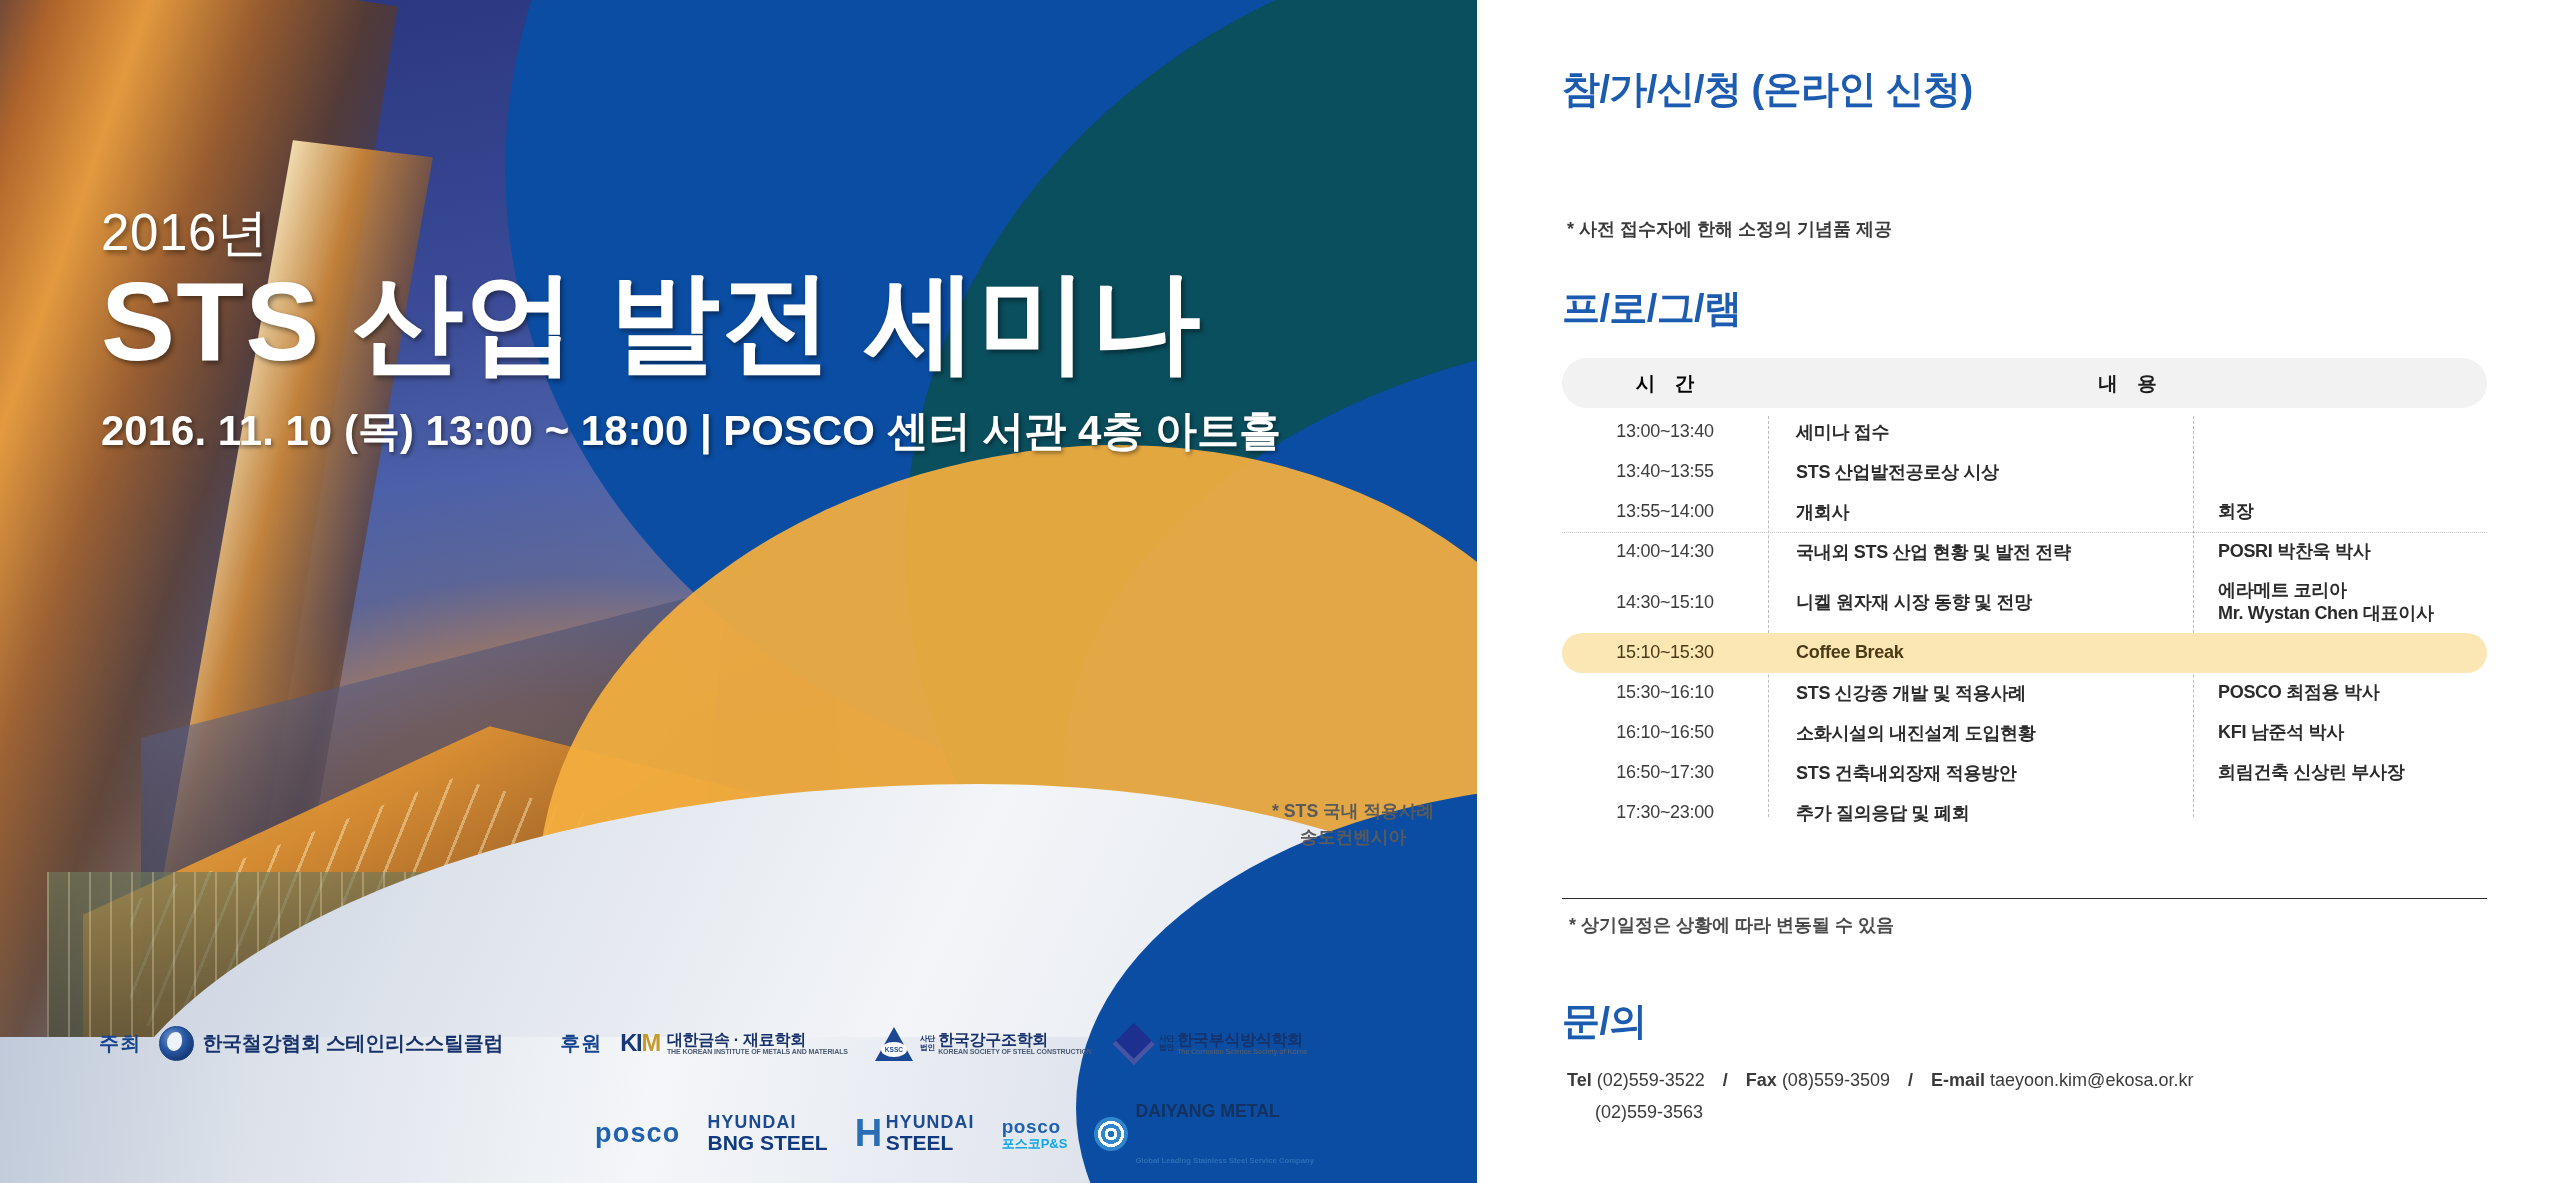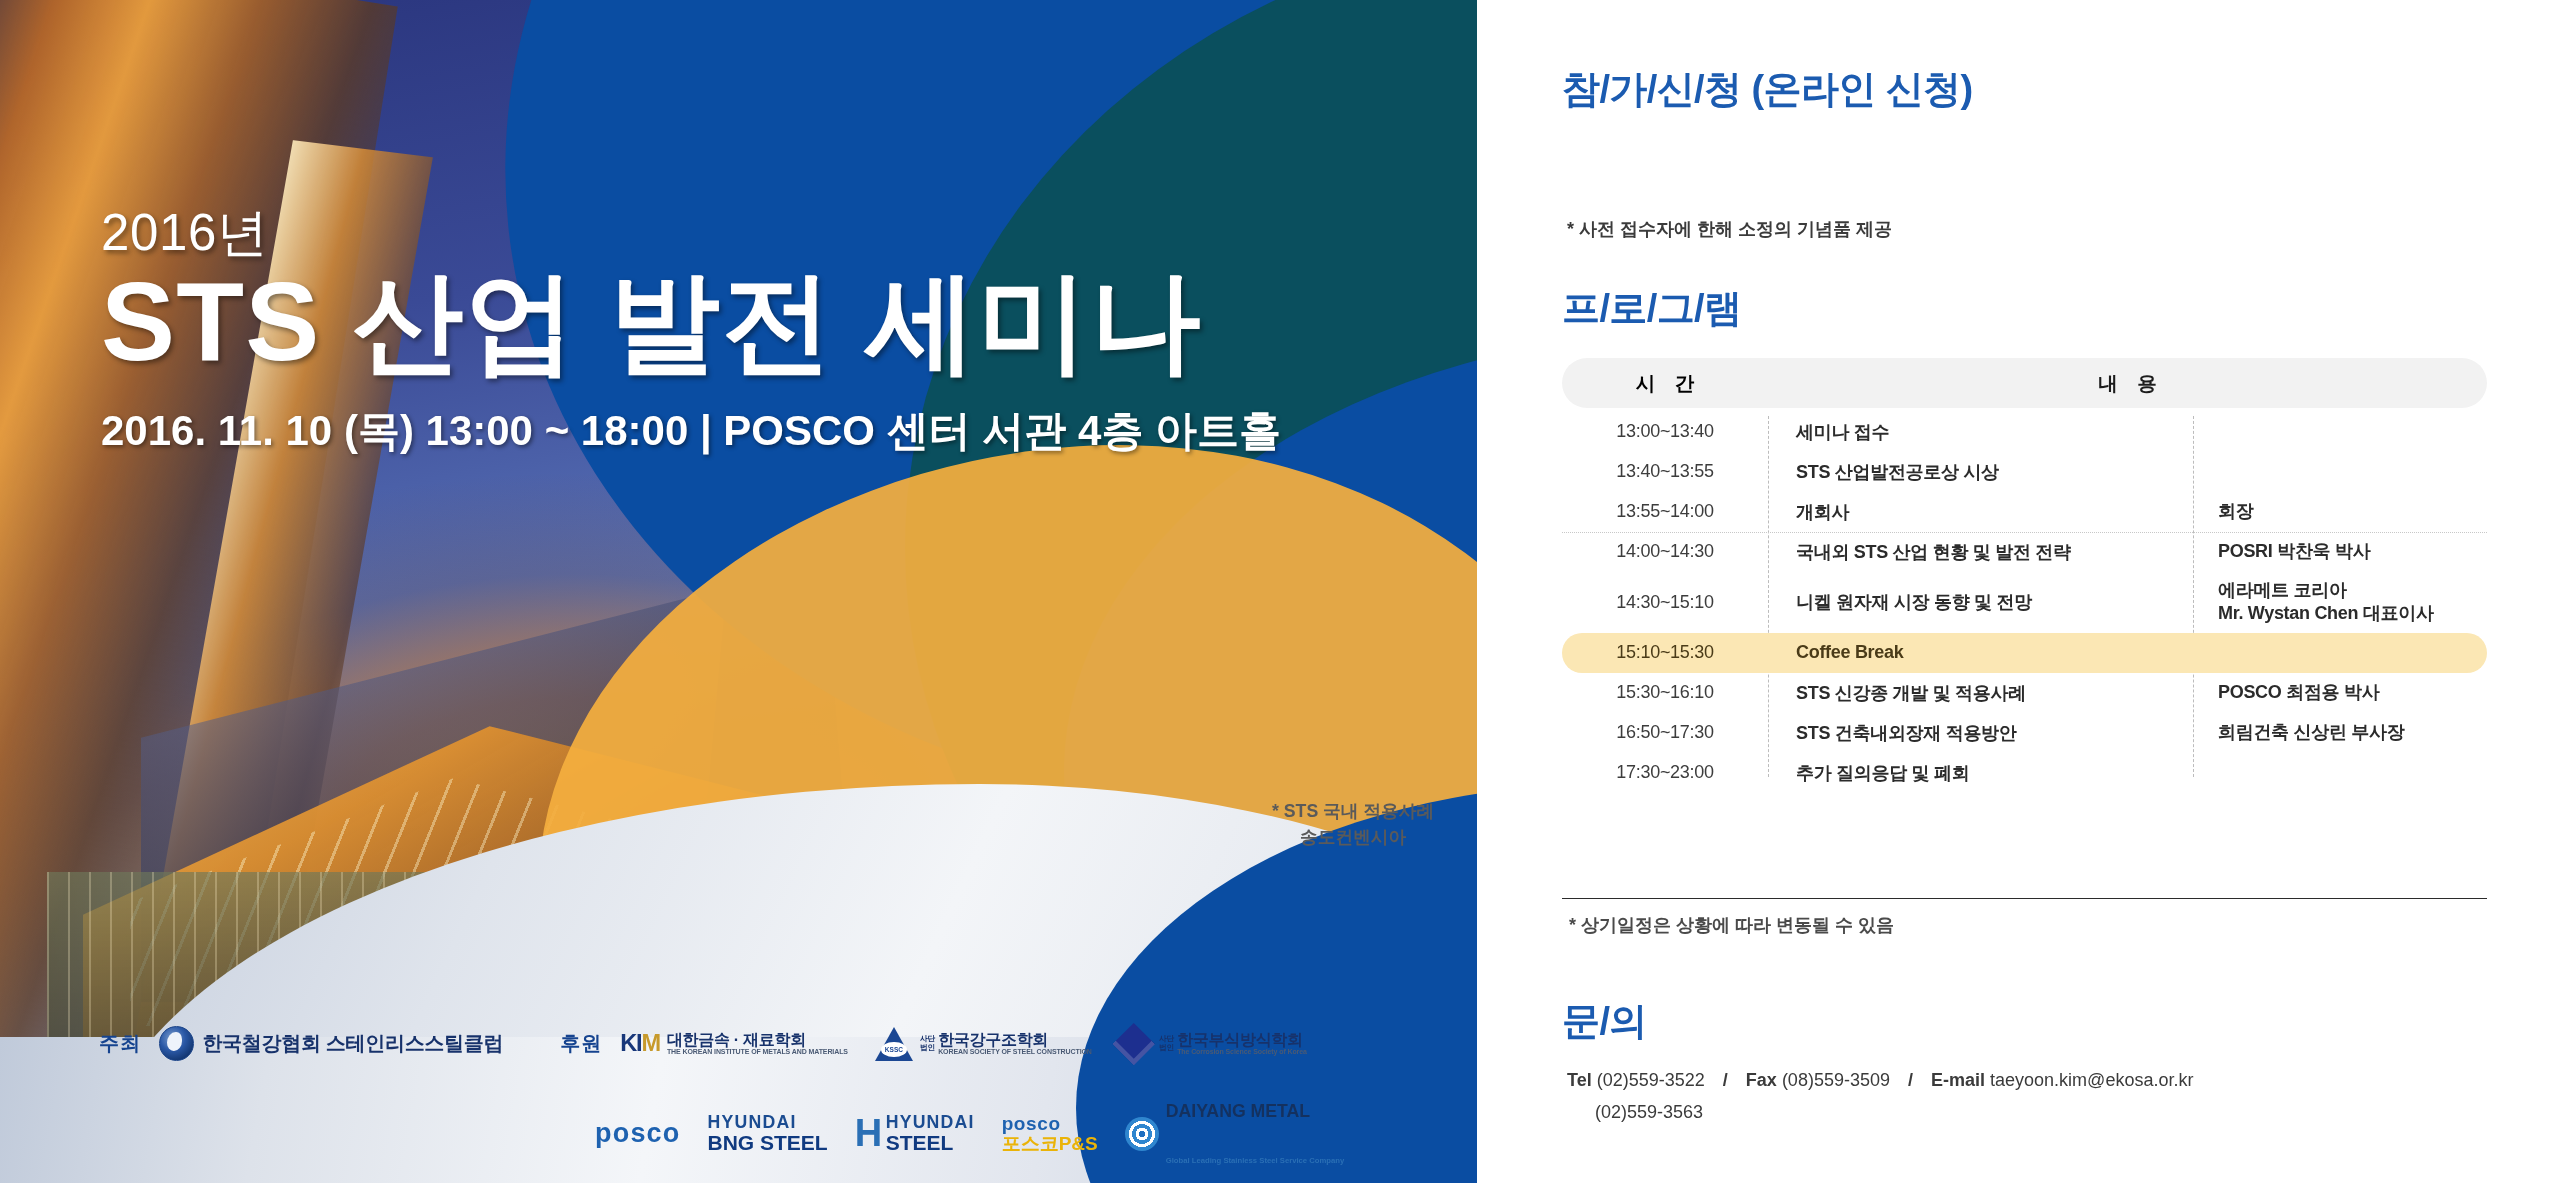--- a/index.html
+++ b/index.html
@@ -349,21 +349,21 @@
   }
   .hyundai-stack { display:flex; flex-direction:column; line-height:1.0; }
   .hy-top { font-size: 17.7px; font-weight: bold; color:#1b4c91; letter-spacing: 1.2px; }
   .hy-bot { font-size: 21px; font-weight: bold; color:#103a80; letter-spacing: 0px; }
   .h-badge {
     font-size: 38px; font-weight: bold; color: #2a6fb5;
     margin-right: 3.5px; line-height: 0.9;
   }
   .posco-ps { display:flex; flex-direction:column; line-height:1.05; }
   .posco-ps .a { font-size: 19px; font-weight: bold; color:#1e62b0; letter-spacing:0.6px; }
-  .posco-ps .b { font-size: 19px; font-weight: bold; color:#eab308; }
+  .posco-ps .b { font-size: 13px; font-weight: bold; color:#0ea5e9; }
   .target-mark {
     width: 34px; height: 34px; border-radius: 50%;
     background: radial-gradient(circle, #1f6fc0 0 3.5px, #ffffff 3.5px 6.5px, #2f86cf 6.5px 10px, #ffffff 10px 13px, #2f86cf 13px 17px);
     margin-right: 7px; flex: none;
   }
   .daiyang-stack { display:flex; flex-direction:column; line-height:1.15;gap:36px; }
   .dy-a { font-size: 17.7px; font-weight: bold; color:#14315f; letter-spacing:0px; }
   .dy-b { font-size: 7.7px; font-weight: bold; color:#2a6fb5; }
 
   
@@ -700,20 +700,25 @@
             <div class="cell-time">15:10~15:30</div>
             <div class="cell-topic">Coffee Break</div>
             <div class="cell-speaker"></div>
           </div>
           <div class="trow">
             <div class="cell-time">15:30~16:10</div>
             <div class="cell-topic">STS 신강종 개발 및 적용사례</div>
             <div class="cell-speaker">POSCO 최점용 박사</div>
           </div>
           <div class="trow">
+            <div class="cell-time">16:10~16:50</div>
+            <div class="cell-topic">소화시설의 내진설계 도입현황</div>
+            <div class="cell-speaker">KFI 남준석 박사</div>
+          </div>
+          <div class="trow">
             <div class="cell-time">16:50~17:30</div>
             <div class="cell-topic">STS 건축내외장재 적용방안</div>
             <div class="cell-speaker">희림건축 신상린 부사장</div>
           </div>
           <div class="trow">
             <div class="cell-time">17:30~23:00</div>
             <div class="cell-topic">추가 질의응답 및 폐회</div>
             <div class="cell-speaker"></div>
           </div>
         </div>

